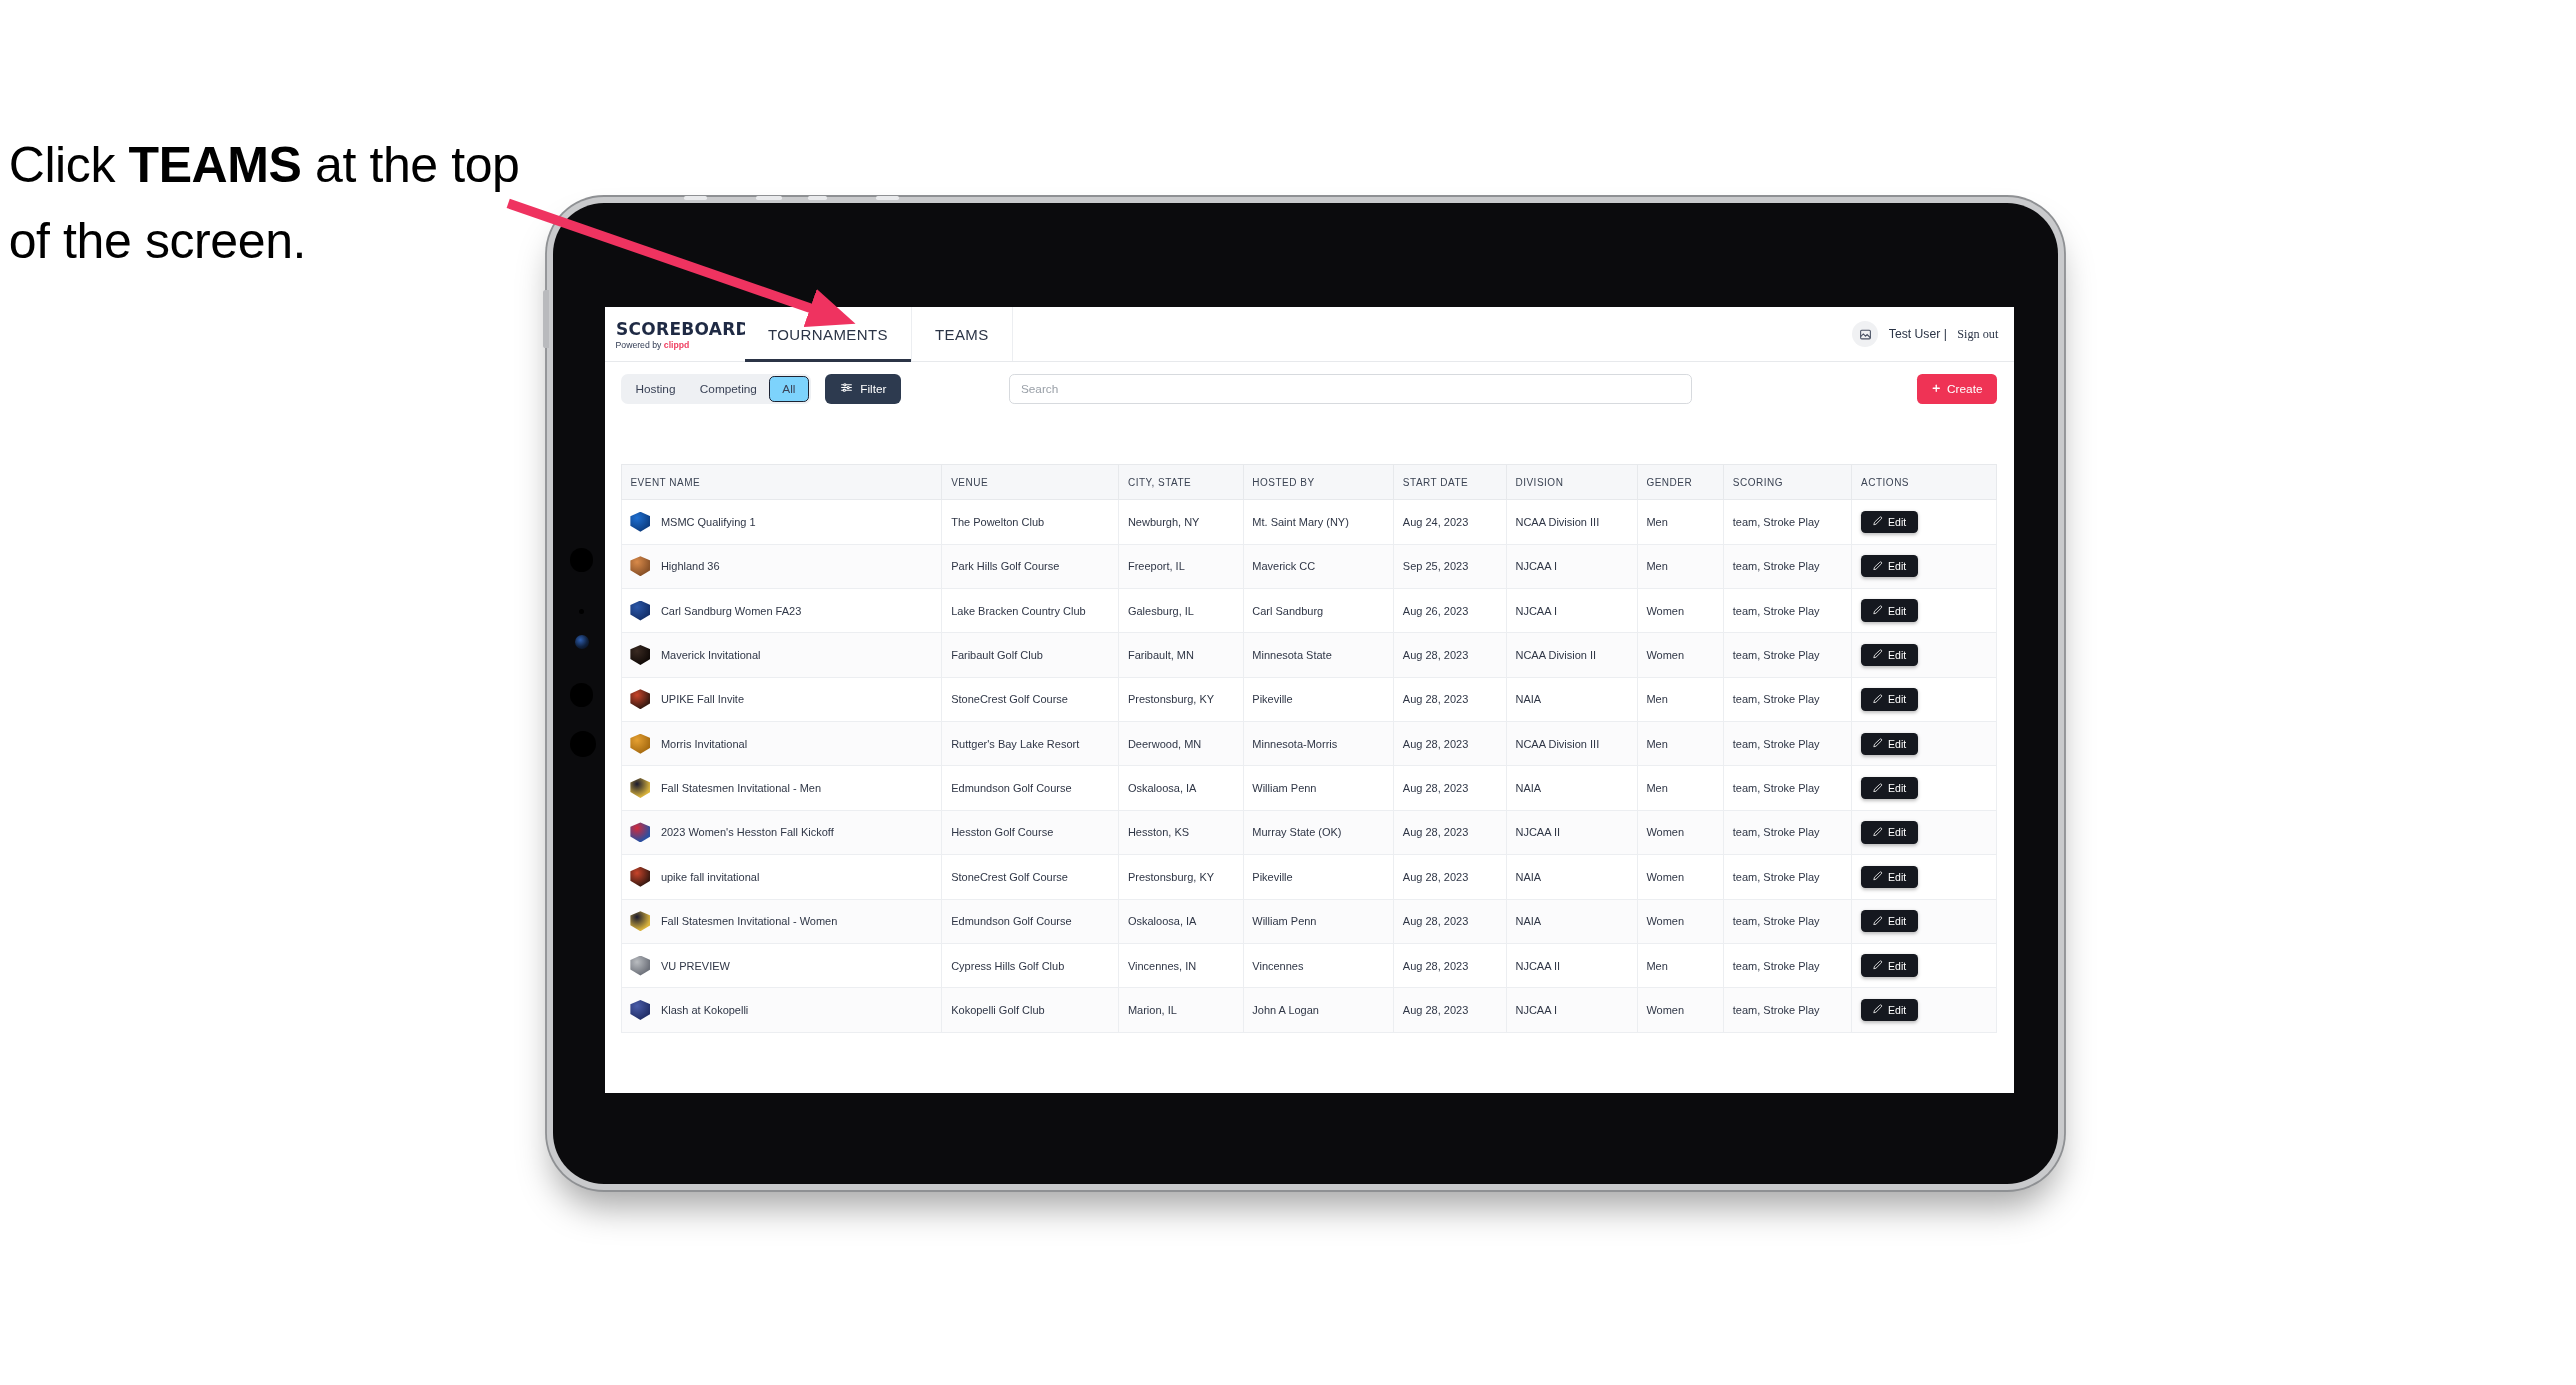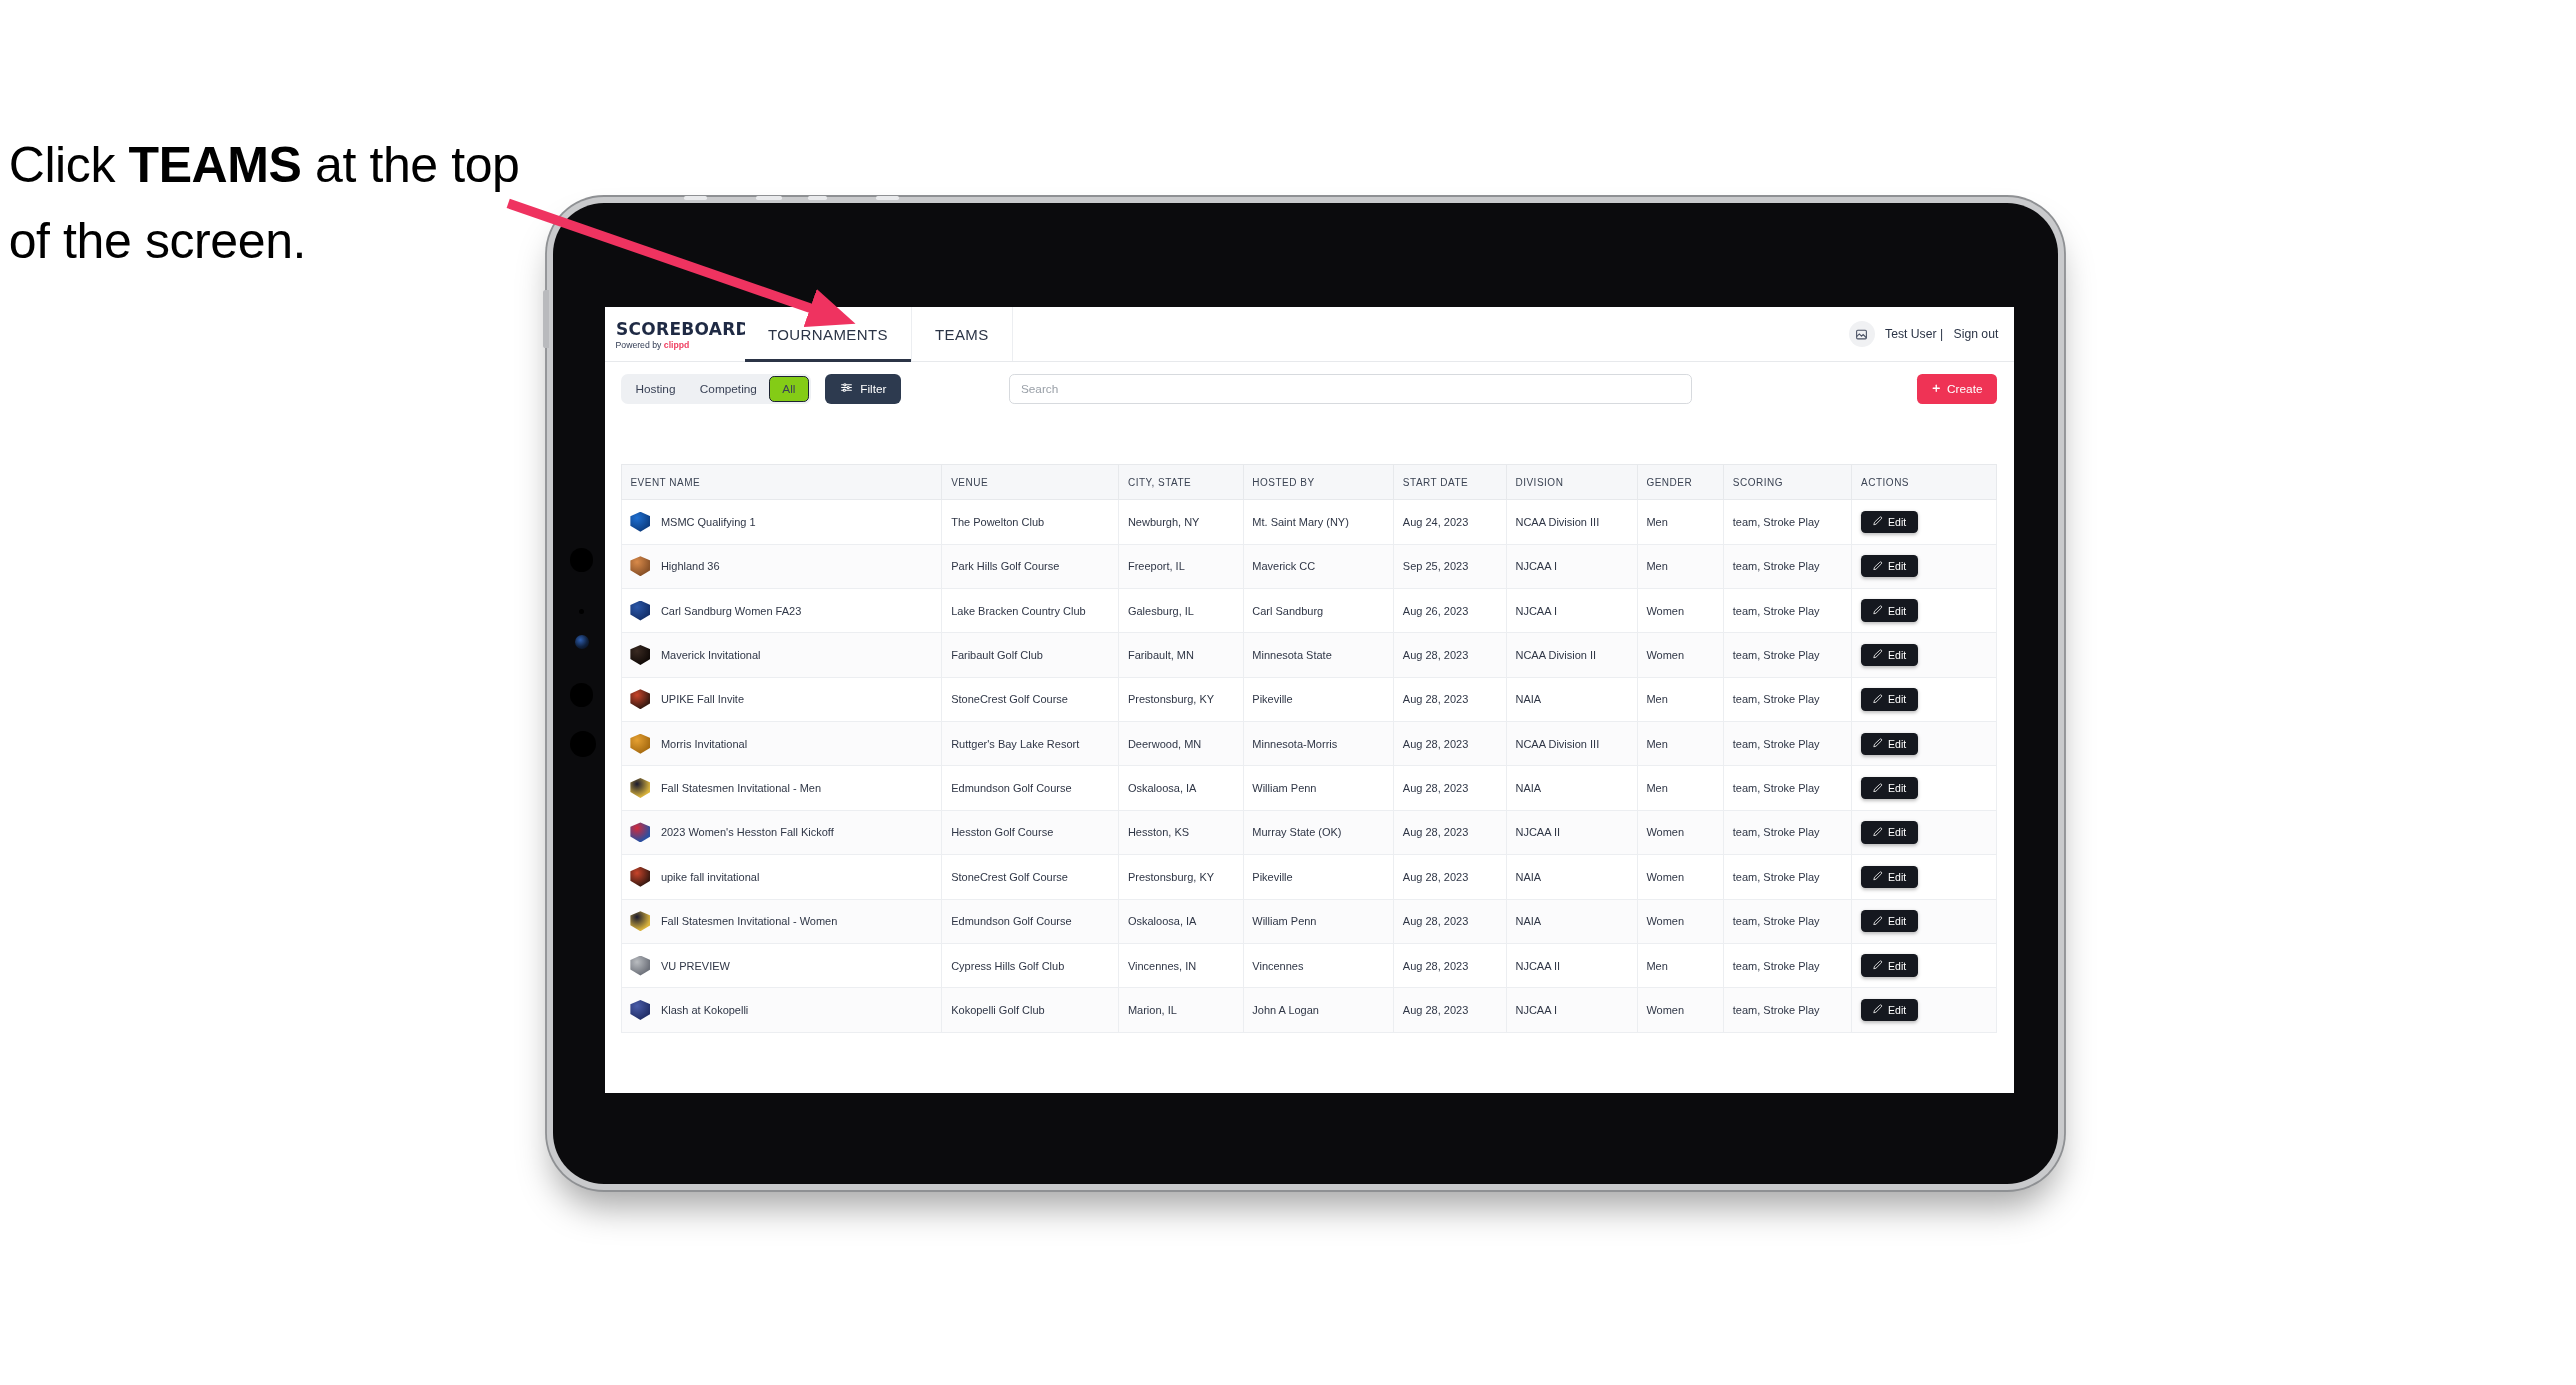--- a/index.html
+++ b/index.html
@@ -150,20 +150,21 @@
     color: #4a5264;
   }
   #username {
     font-size: 12.2px;
     color: #2b3446;
   }
   #signout {
     font-size: 12.2px;
     color: #2b3446;
     cursor: pointer;
+    font-family: Liberation Serif, serif;
   }
 
   
   #toolbar {
     display: flex;
     align-items: center;
     padding: 12.2px 17.5px 12.2px 15.7px;
     gap: 14px;
     background: #fff;
   }
@@ -181,21 +182,21 @@
     height: 24.5px;
     display: flex;
     align-items: center;
     font-size: 11.8px;
     color: #3a4256;
     border-radius: 5.2px;
     cursor: pointer;
     white-space: nowrap;
   }
   .seg.active {
-    background: #84cc16;
+    background: #7dd3fc;
     border: 1.3px solid #1c2333;
     font-weight: 500;
   }
   #filter-btn {
     display: flex;
     align-items: center;
     gap: 7px;
     height: 30px;
     padding: 0 15px;
     background: #2d3a4f;

